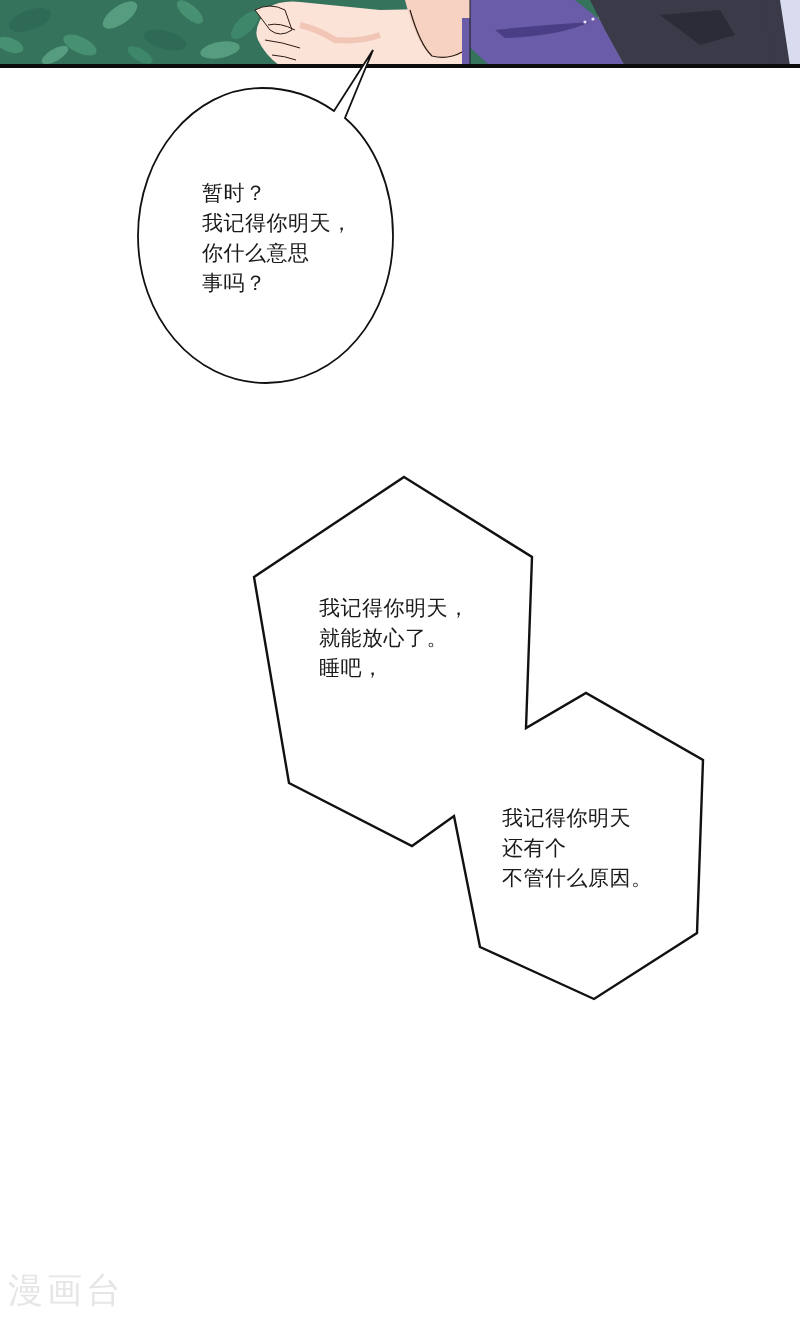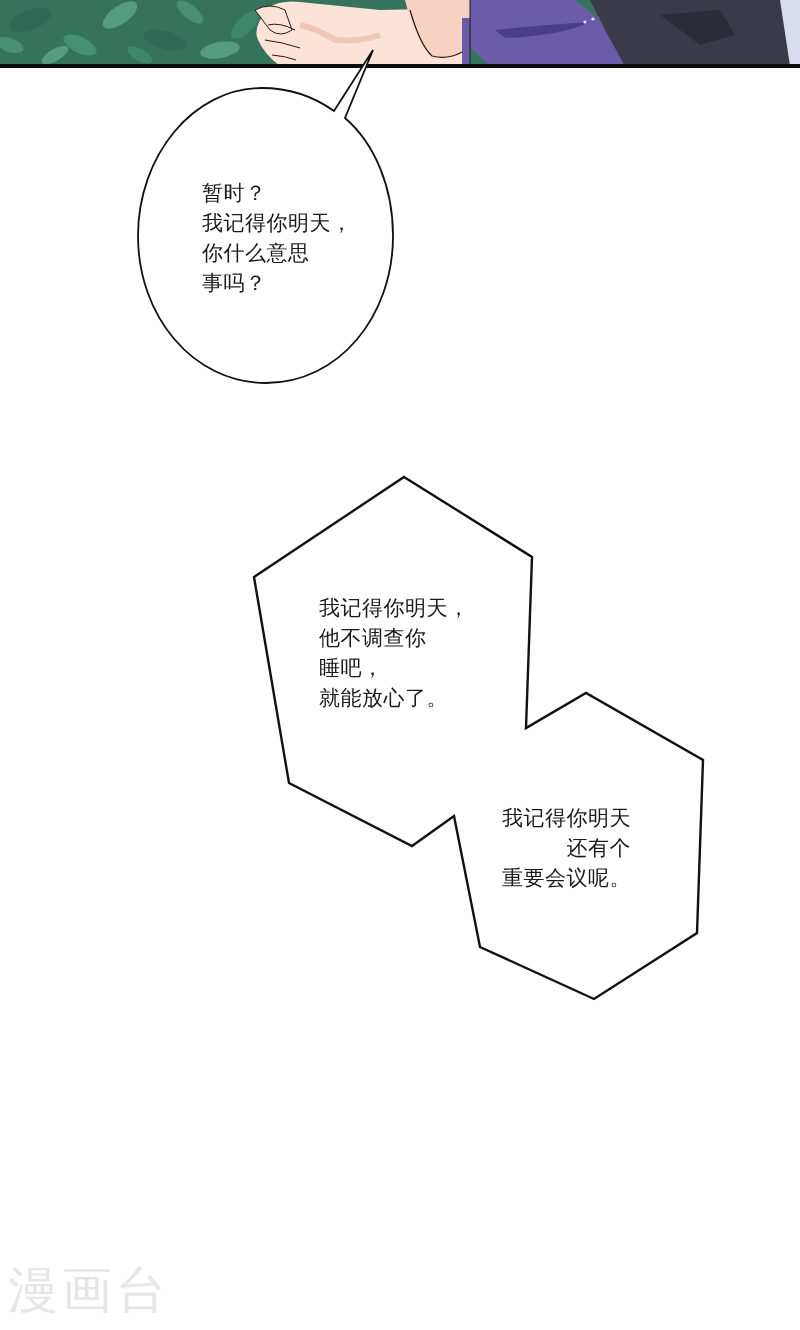--- a/index.html
+++ b/index.html
@@ -45,21 +45,21 @@
       color: #1a1a1a;
       font-size: 21px;
       line-height: 30px;
       letter-spacing: 0.5px;
       white-space: nowrap;
     }
     .bubble-text .line { display: block; }
     .watermark {
       position: absolute;
       left: 8px; top: 1260px;
-      font-size: 50px;
+      font-size: 35px;
       line-height: 60px;
       color: #e6e6e6;
       letter-spacing: 4px;
       white-space: nowrap;
     }
   </style>
 </head>
 <body>
 
 <div class="page">
@@ -127,26 +127,25 @@
 
   <div class="bubble-text" style="left:202px; top:178px;">
     <span class="line">暂时？</span>
     <span class="line">我记得你明天，</span>
     <span class="line">你什么意思</span>
     <span class="line">事吗？</span>
   </div>
 
   <div class="bubble-text" style="left:319px; top:593px;">
     <span class="line">我记得你明天，</span>
-    <span class="line">他不调查你</span>
+    <span class="line">就能放心了。</span>
     <span class="line">睡吧，</span>
-    <span class="line">就能放心了。</span>
   </div>
 
-  <div class="bubble-text" style="left:502px; top:803px;text-align:right;">
+  <div class="bubble-text" style="left:502px; top:803px;">
     <span class="line">我记得你明天</span>
     <span class="line">还有个</span>
-    <span class="line">重要会议呢。</span>
+    <span class="line">不管什么原因。</span>
   </div>
 
   <div class="watermark">漫画台</div>
 
 </div>
 
 </body></html>

